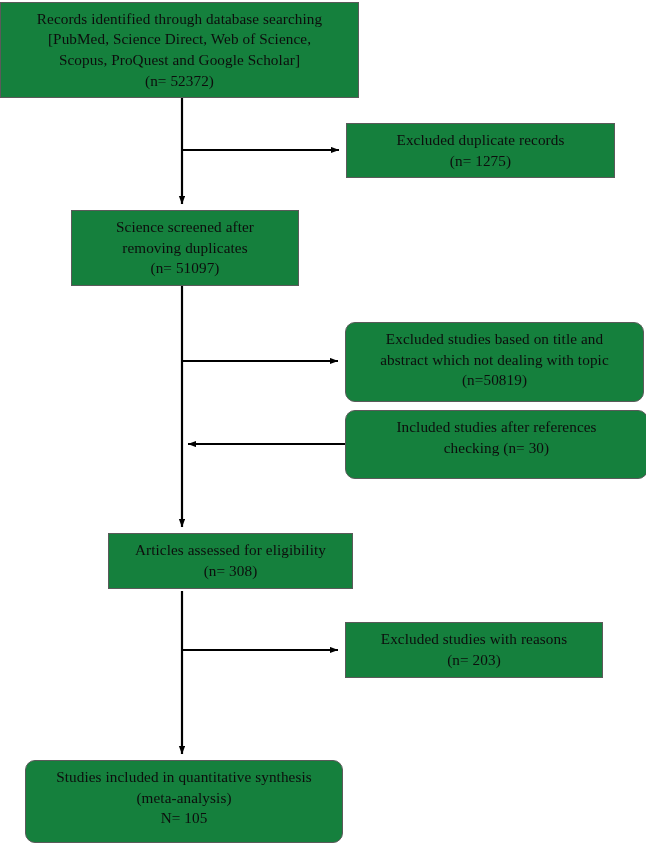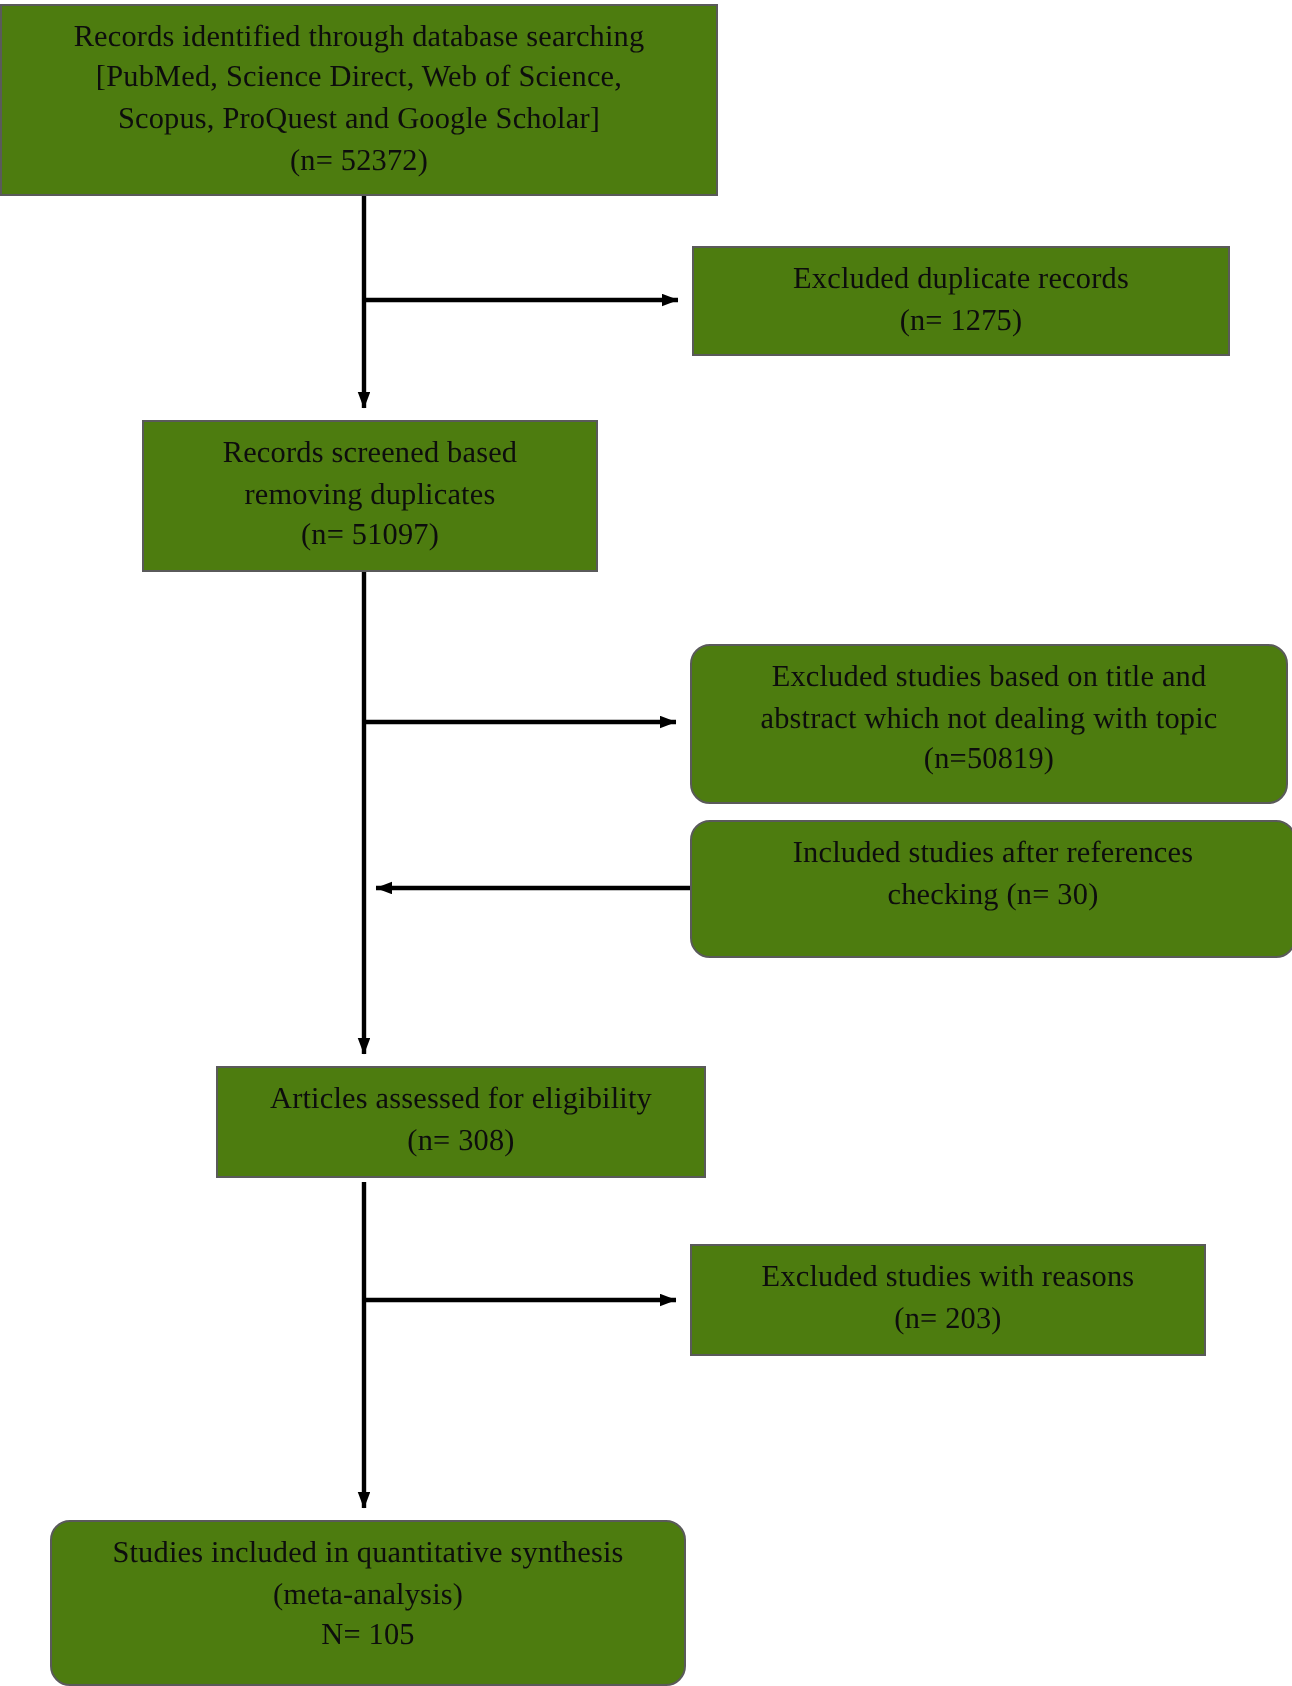--- a/index.html
+++ b/index.html
@@ -20,21 +20,21 @@
     left: 0;
     top: 0;
     width: 646px;
     height: 843px;
     pointer-events: none;
   }
   .node {
     position: absolute;
     box-sizing: border-box;
     border: 1.4px solid #5a5a5a;
-    background: #4d7c0f;
+    background: #15803d;
     display: flex;
     flex-direction: column;
     align-items: center;
     justify-content: center;
     text-align: center;
     color: #0d0d0d;
     font-size: 15.2px;
     line-height: 1.36;
     letter-spacing: 0.1px;
     padding: 2px 6px;
@@ -96,21 +96,21 @@
     <span class="line">Scopus, ProQuest and Google Scholar]</span>
     <span class="line">(n= 52372)</span>
   </div>
 
   <div class="node" style="left:346px; top:123px; width:269px; height:55px;">
     <span class="line">Excluded duplicate records</span>
     <span class="line">(n= 1275)</span>
   </div>
 
   <div class="node" style="left:71px; top:210px; width:228px; height:76px;">
-    <span class="line">Records screened based</span>
+    <span class="line">Science screened after</span>
     <span class="line">removing duplicates</span>
     <span class="line">(n= 51097)</span>
   </div>
 
   <div class="node node-tall" style="left:345px; top:322px; width:299px; height:80px;">
     <span class="line">Excluded studies based on title and</span>
     <span class="line">abstract which not dealing with topic</span>
     <span class="line">(n=50819)</span>
   </div>
 

